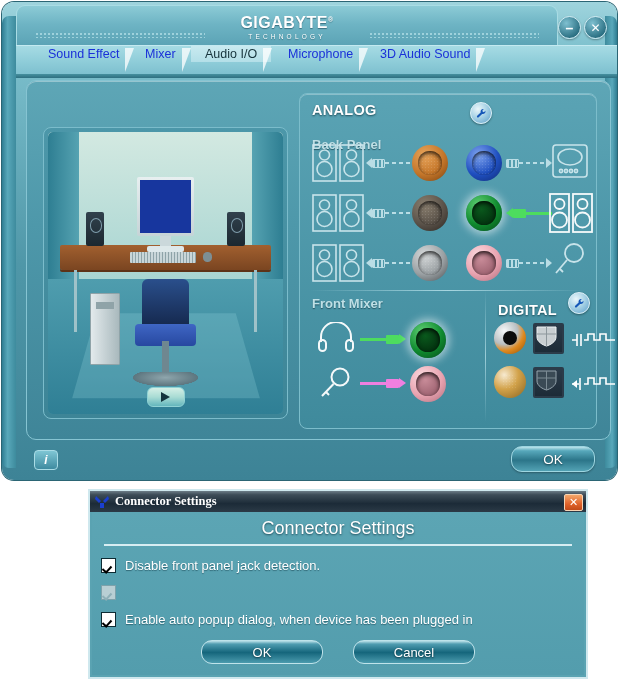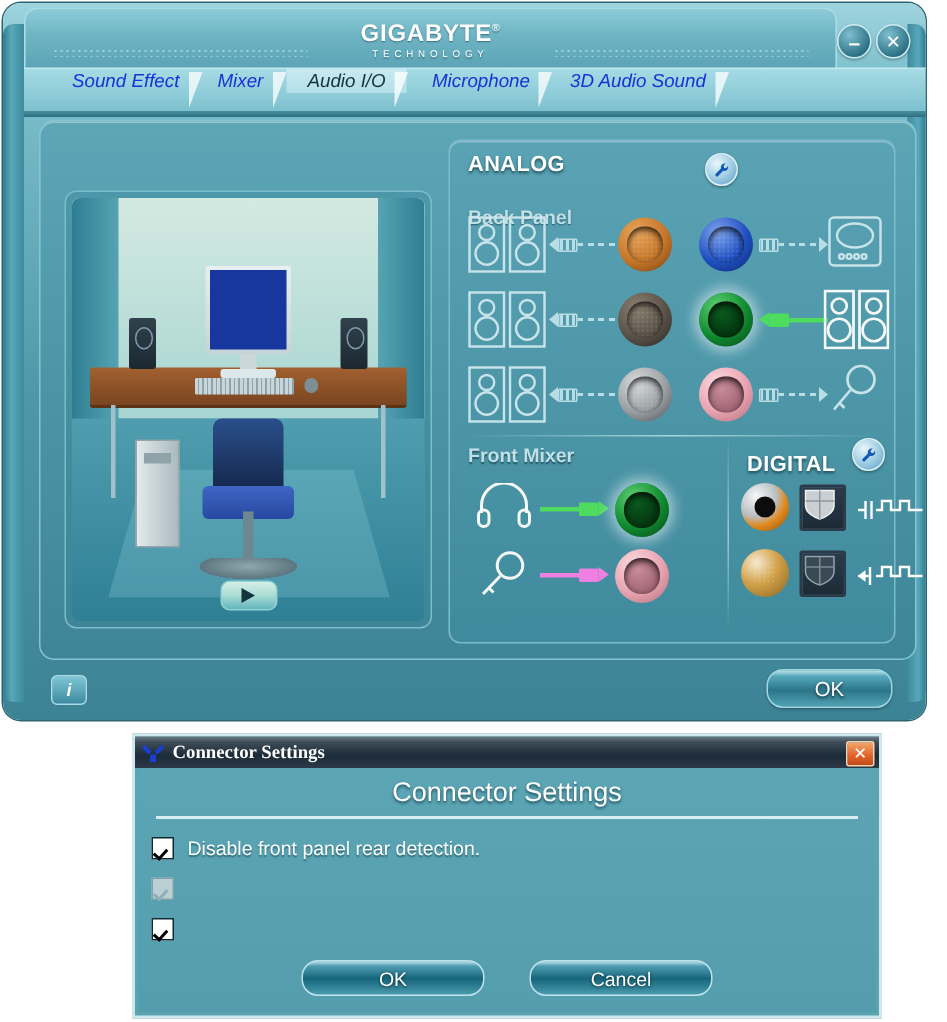--- a/index.html
+++ b/index.html
@@ -45,21 +45,21 @@
   #btn-min span{font-size:14px;}
   #btn-close{right:10px;}
 
   
   .tabstrip{position:absolute;left:14px;top:43px;width:601px;height:28px;
      background:linear-gradient(180deg,#a6dbe4 0%,#8fcdd9 55%,#7ec0cf 100%);
      border-top:1px solid #c4eaf1;}
   .tabstrip:after{content:"";position:absolute;left:0;right:0;bottom:-4px;height:4px;
      background:linear-gradient(180deg,#46909f,#2e6f80);}
   .tab{position:absolute;top:0;height:16px;display:flex;align-items:center;
-     padding:0 14px 0 14px;font-size:12.5px;color:#1a30d8;cursor:pointer;white-space:nowrap;font-style:italic;}
+     padding:0 14px 0 14px;font-size:12.5px;color:#1a30d8;cursor:pointer;white-space:nowrap;}
   .tab:after{content:"";position:absolute;right:-1px;top:2px;width:0;height:0;
      border-left:9px solid rgba(255,255,255,.75);
      border-top:0 solid transparent;border-bottom:24px solid transparent;}
   .tab.active{color:#16333b;background:linear-gradient(180deg,#c9eaf0 0%,#b3dfe8 100%);}
 
   
   .content{position:absolute;left:24px;top:78px;width:583px;height:358px;
      border-radius:10px;
      background:linear-gradient(180deg,#5ea6b6 0%,#4e98aa 40%,#3f8598 100%);
      border:1px solid #86c4d2;
@@ -543,27 +543,28 @@
     <div class="dlg-x">
         <span>✕</span>
       </div>
   </div>
   <div class="dlg-body">
     <div class="dlg-h">Connector Settings</div>
     <div class="dlg-rule"></div>
 
     <div class="chk-row">
       <div class="chk checked"></div>
-      <div class="chk-lbl">Disable front panel rear detection.</div>
+      <div class="chk-lbl">Disable front panel jack detection.</div>
     </div>
     <div class="chk-row">
       <div class="chk disabled"></div>
     </div>
     <div class="chk-row">
       <div class="chk checked"></div>
+      <div class="chk-lbl">Enable auto popup dialog, when device has been plugged in</div>
     </div>
 
     <div class="dlg-btns">
       <div class="dlgbtn">
           <span>OK</span>
         </div>
       <div class="dlgbtn">
           <span>Cancel</span>
         </div>
     </div>

